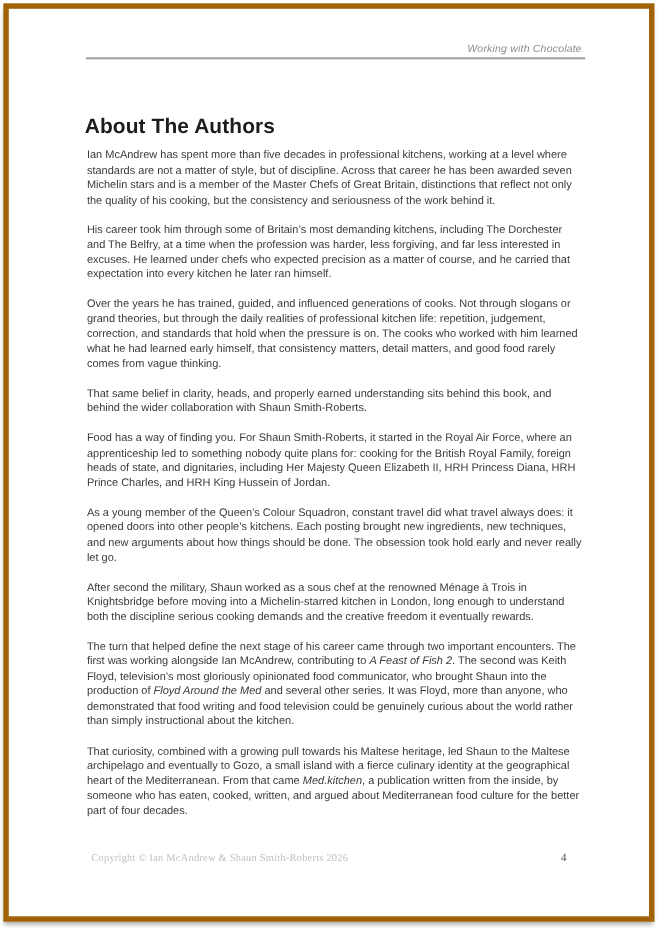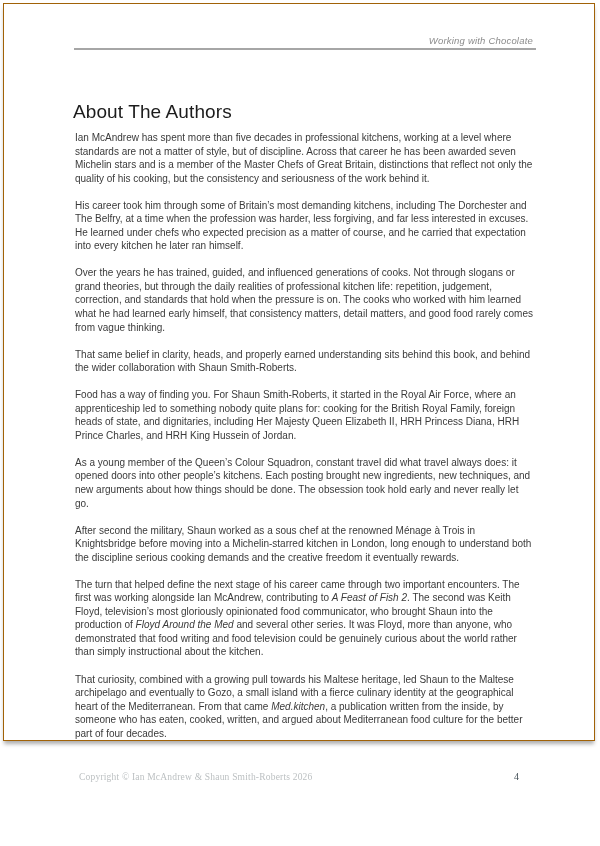--- a/index.html
+++ b/index.html
@@ -9,23 +9,23 @@
     height: 846px;
     background: #ffffff;
     font-family: "Liberation Sans", sans-serif;
     overflow: hidden;
   }
   .page {
     position: absolute;
     left: 3px;
     top: 3px;
     width: 592px;
-    height: 738px;
+    height: 835px;
     background: #ffffff;
-    border: 1px solid #a16207;
+    border: 5px solid #a16207;
     box-shadow: 0 4px 4px -1px rgba(0,0,0,0.32);
     box-sizing: border-box;
   }
   .running-header {
     position: absolute;
     left: 70px;
     right: 61px;
     top: 31px;
     text-align: right;
     font-style: italic;
@@ -40,21 +40,21 @@
     top: 44px;
     height: 0;
     border-top: 2px solid #a6a6a6;
   }
   .doc-title {
     position: absolute;
     left: 69px;
     top: 84px;
     font-size: 19px;
     line-height: 21px;
-    font-weight: normal;
+    font-weight: bold;
     color: #1c1c1c;
     letter-spacing: 0.1px;
   }
   .body-text {
     position: absolute;
     left: 71px;
     right: 61px;
     top: 127px;
     font-size: 10px;
     line-height: 13.55px;

